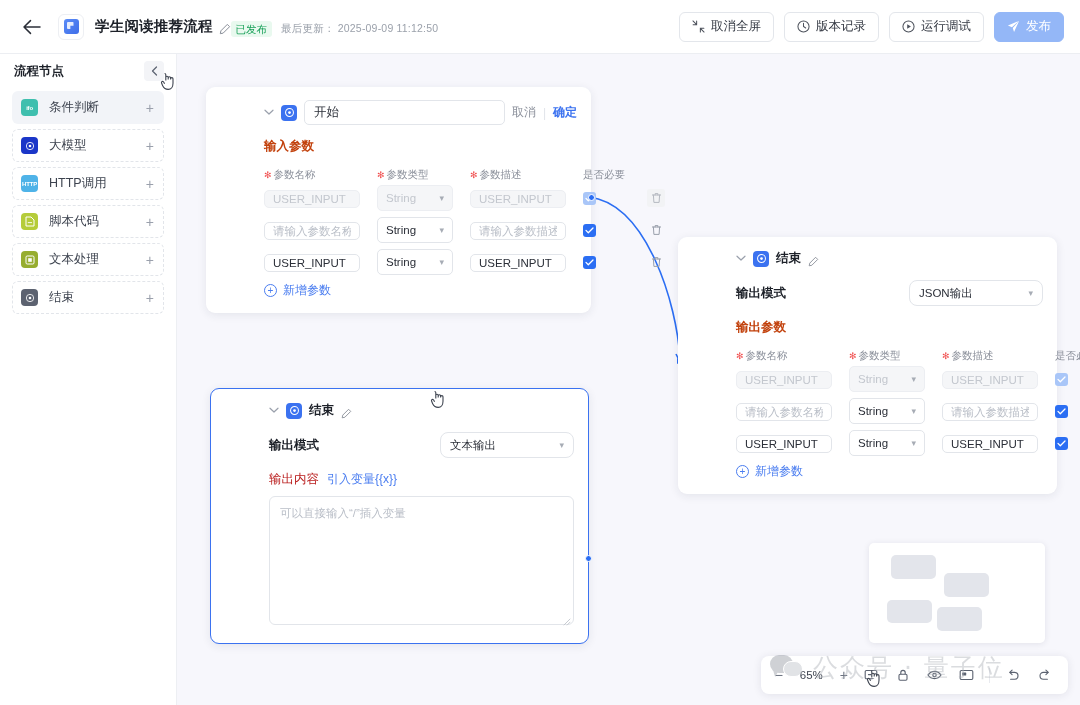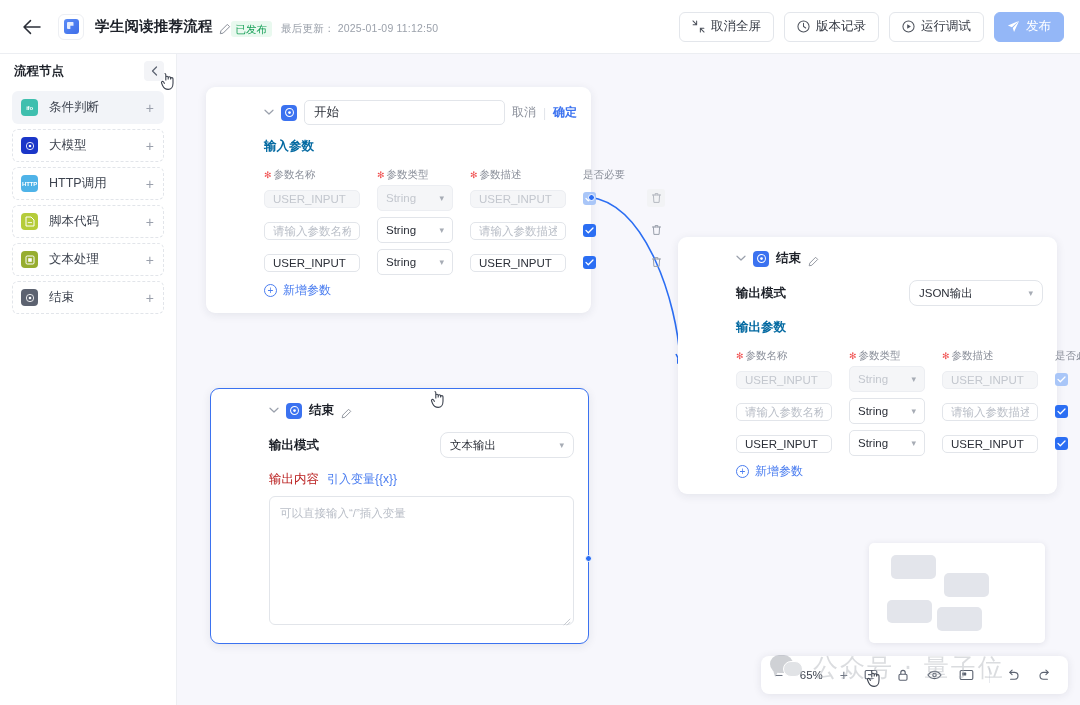--- a/index.html
+++ b/index.html
@@ -115,21 +115,21 @@
     flex: 1; height: 25px; border: 1px solid #e2e5ea; border-radius: 5px;
     padding: 0 9px; font-size: 12.5px; color: #2b2f38; outline: none;
     font-family: inherit; background: #fff;
   }
   .head-act { font-size: 12px; color: #8b909b; cursor: pointer; }
   .head-sep { color: #e2e5ea; font-size: 12px; }
   .head-act.ok { color: #3b72f0; font-weight: bold; }
   .head-title { font-size: 12.5px; font-weight: bold; color: #1d2129; }
 
   .section-title {
-    font-size: 12.5px; font-weight: bold; color: #0369a1; margin: 13px 14px 0 14px;
+    font-size: 12.5px; font-weight: bold; color: #c2410c; margin: 13px 14px 0 14px;
   }
 
   
   .ptab { margin: 9px 14px 0 14px; }
   .prow { display: flex; align-items: center; gap: 17px; margin-bottom: 6px; }
   .phdr { margin-bottom: 3px; }
   .pcol-name { width: 96px; flex: none; }
   .pcol-type { width: 76px; flex: none; }
   .pcol-desc { width: 96px; flex: none; }
   .pcol-req { width: 46px; flex: none; text-align: left; }
@@ -266,21 +266,21 @@
       <div class="title-row">
         <span class="doc-title">学生阅读推荐流程</span>
         <span class="pencil">
           <svg width="12" height="12" viewBox="0 0 12 12" fill="none">
             <path d="M8.3 1.4l2.3 2.3-6.4 6.4-2.9.6.6-2.9 6.4-6.4z" stroke="#8a8f99" stroke-width="1" stroke-linejoin="round"></path>
           </svg>
         </span>
       </div>
       <div class="meta-row">
         <span class="badge-pub">已发布</span>
-        <span class="meta-text">最后更新： 2025-01-09 11:12:50</span>
+        <span class="meta-text">最后更新： 2025-09-09 11:12:50</span>
       </div>
     </div>
 
     <div class="header-actions">
       <div class="hbtn">
         <svg width="13" height="13" viewBox="0 0 14 14" fill="none">
           <path d="M1 1l4 4M13 13L9 9M5 1.2V5H1.2M9 12.8V9h3.8" stroke="#4d525c" stroke-width="1.1" stroke-linecap="round"></path>
         </svg>
         <span>取消全屏</span>
       </div>

